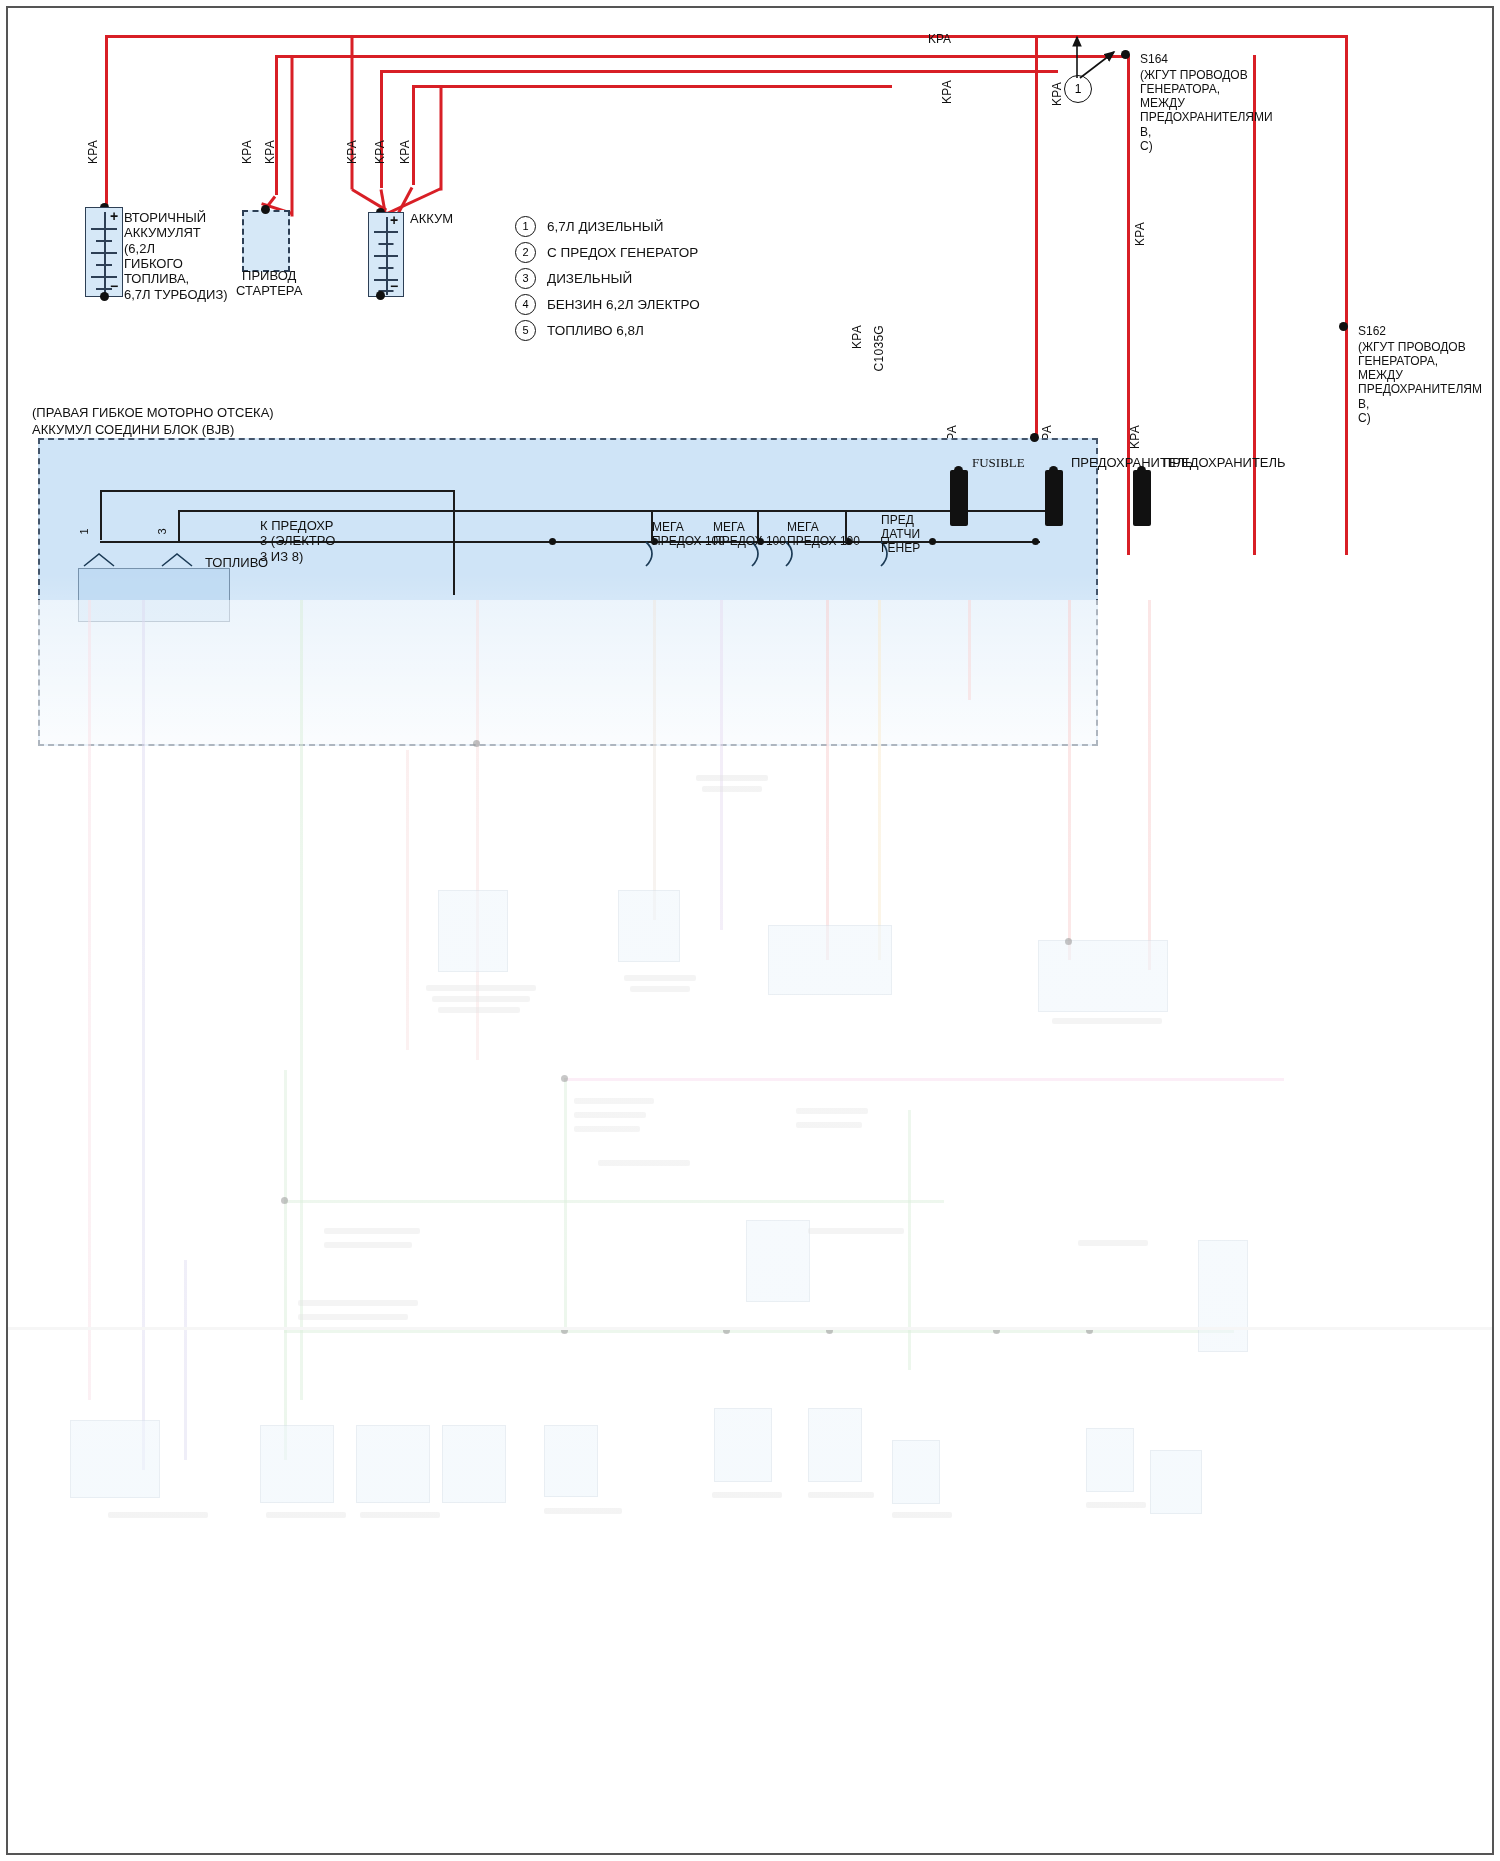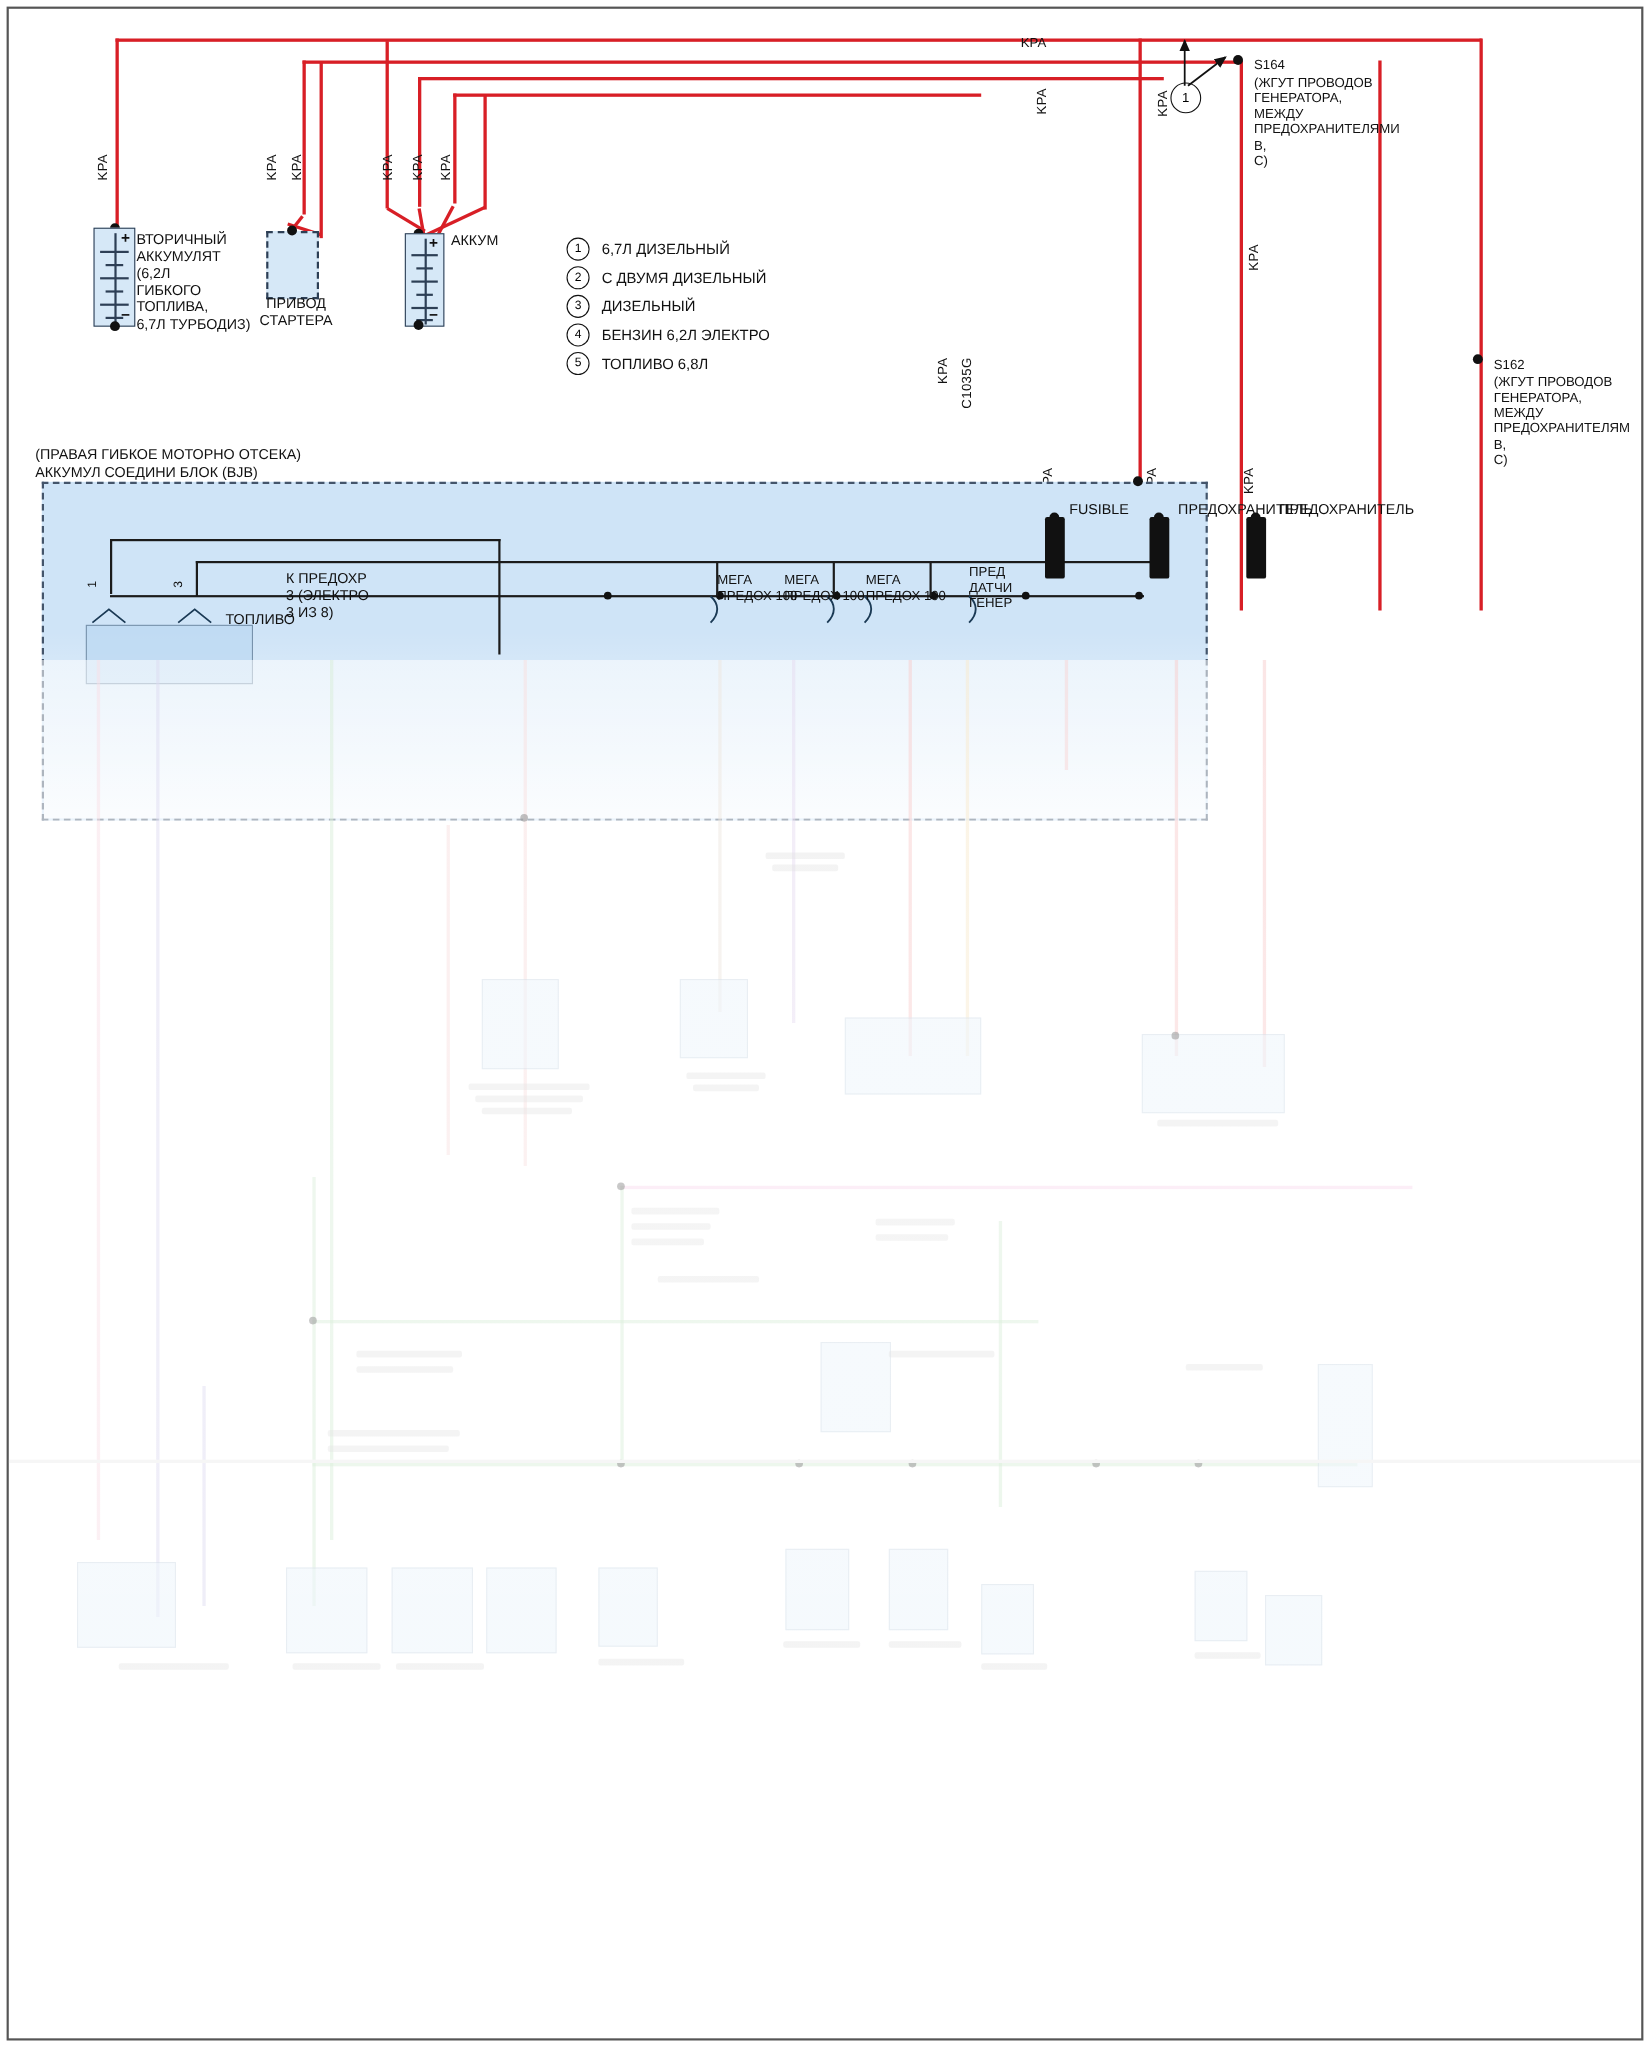--- a/index.html
+++ b/index.html
@@ -172,21 +172,21 @@
   <div class="dot" style="left:376px;top:291px;"></div>
   <div class="lab" style="left:410px;top:211px;">АККУМ</div>
 
   <div class="legend" style="left:515px;top:216px;">
     <div class="row">
       <div class="num">1</div>
       <div class="txt">6,7Л ДИЗЕЛЬНЫЙ</div>
     </div>
     <div class="row">
       <div class="num">2</div>
-      <div class="txt">С ДВУМЯ ДИЗЕЛЬНЫЙ</div>
+      <div class="txt">С ПРЕДОХ ГЕНЕРАТОР</div>
     </div>
     <div class="row">
       <div class="num">3</div>
       <div class="txt">ДИЗЕЛЬНЫЙ</div>
     </div>
     <div class="row">
       <div class="num">4</div>
       <div class="txt">БЕНЗИН 6,2Л ЭЛЕКТРО</div>
     </div>
     <div class="row">
@@ -276,21 +276,21 @@
 
   <svg style="position:absolute;left:875px;top:540px;width:22px;height:34px;">
     <path d="M6,2 C14,9 14,18 6,26" stroke="#1b3a55" stroke-width="1.7" fill="none"></path>
   </svg>
   <div class="lab sm" style="left:881px;top:513px;">ПРЕД
 ДАТЧИ
 ГЕНЕР</div>
 
   <div class="dot" style="left:954px;top:466px;"></div>
   <div class="fusible" style="left:950px;top:470px;height:56px;"></div>
-  <div class="lab" style="left:972px;top:455px;">FUSIBLE</div>
+  <div class="lab" style="left:972px;top:455px;font-family:Liberation Serif, serif;">FUSIBLE</div>
 
   <div class="dot" style="left:1049px;top:466px;"></div>
   <div class="fusible" style="left:1045px;top:470px;height:56px;"></div>
   <div class="lab" style="left:1071px;top:455px;">ПРЕДОХРАНИТЕЛЬ</div>
 
   <div class="dot" style="left:1137px;top:466px;"></div>
   <div class="fusible" style="left:1133px;top:470px;height:56px;"></div>
   <div class="lab" style="left:1163px;top:455px;">ПРЕДОХРАНИТЕЛЬ</div>
 
   <div id="lower">

